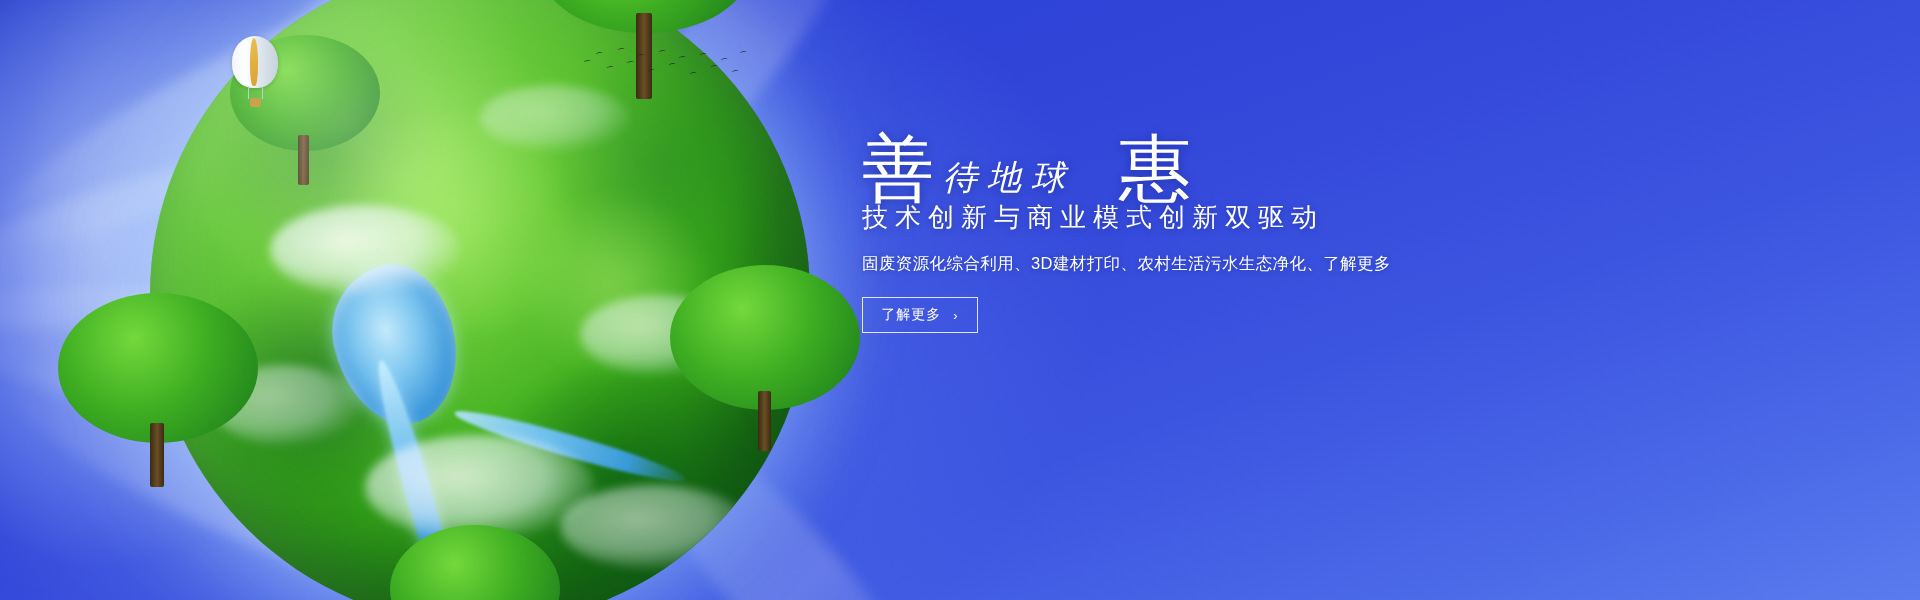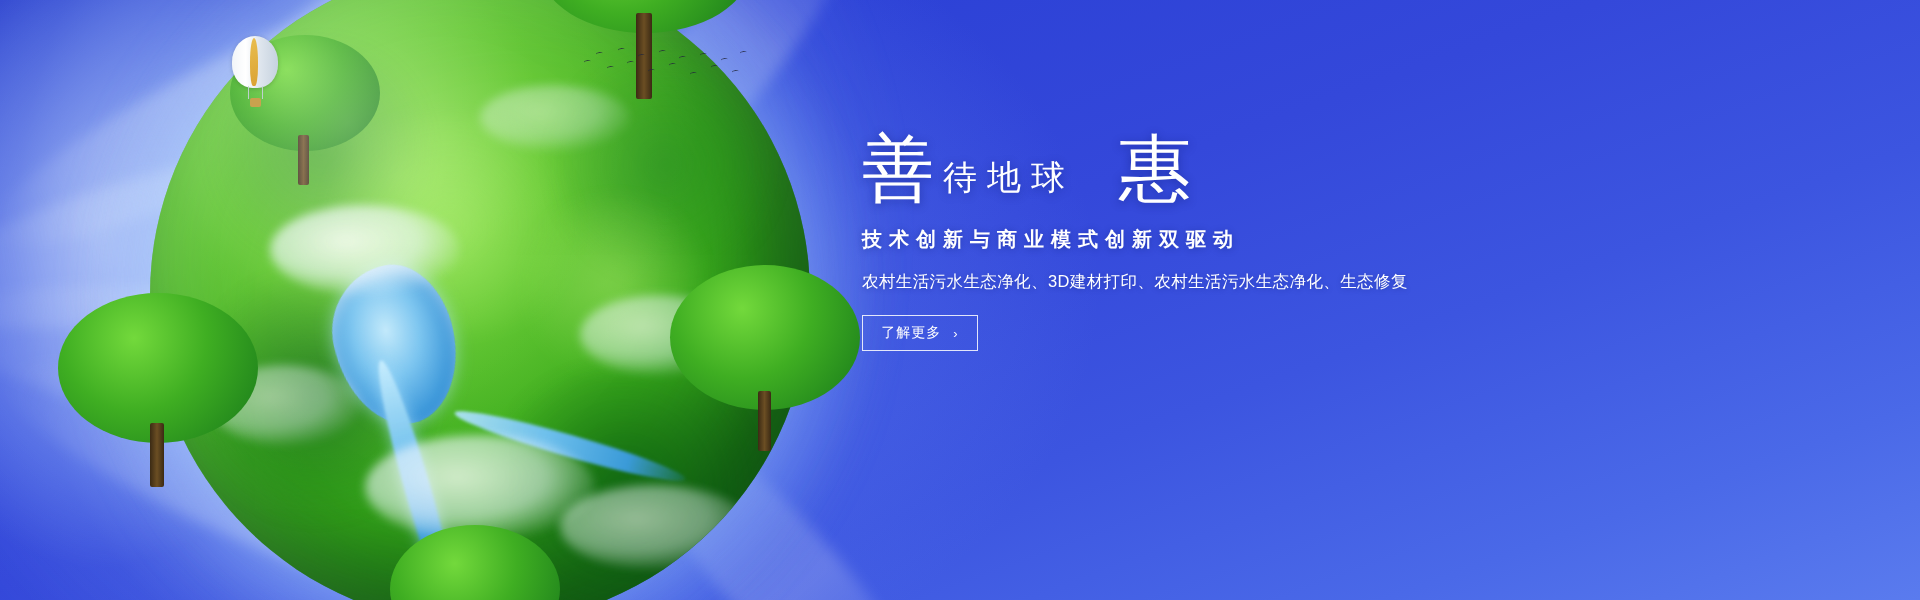--- a/index.html
+++ b/index.html
@@ -187,30 +187,29 @@
     line-height:1;
   }
   .h-big {
     font-family:"DejaVu Serif","Liberation Serif",serif;
     font-size:72px; font-weight:400; letter-spacing:1px;
     position:relative; top:4px;
   }
   .h-small {
     font-family:"DejaVu Serif","Liberation Serif",serif;
     font-size:34px; font-weight:400; letter-spacing:10px;
-    padding-left:8px; padding-bottom:6px;
+    padding-left:8px; padding-bottom:6px;font-style:italic;
   }
   .h-gap { width:44px; }
 
   .subtitle {
-    margin-top:26px;
     color:#ffffff;
-    font-size:20px;
+    font-size:26px;
     letter-spacing:7px;
-    font-weight:700;
+    font-weight:400;
     white-space:nowrap;
     text-shadow:0 1px 7px rgba(10,25,110,0.40);
   }
   .desc {
     margin-top:18px;
     color:#ffffff;
     font-size:16.5px;
     letter-spacing:0.4px;
     white-space:nowrap;
     text-shadow:0 1px 5px rgba(10,25,110,0.35);
@@ -321,21 +320,21 @@
 
     <div class="headline">
       <span class="h-big">善</span>
       <span class="h-small">待地球</span>
       <span class="h-gap"></span>
       <span class="h-big">惠</span>
     </div>
 
     <div class="subtitle">技术创新与商业模式创新双驱动</div>
 
-    <div class="desc">农村生活污水生态净化、3D建材打印、农村生活污水生态净化、生态修复</div>
+    <div class="desc">固废资源化综合利用、3D建材打印、农村生活污水生态净化、了解更多</div>
 
     <button class="cta">
       <span>了解更多</span>
       <span class="chev">›</span>
     </button>
 
   </div>
 </div>
 
 </body></html>

